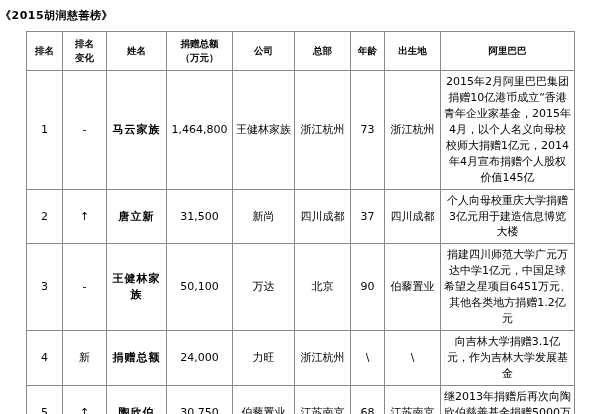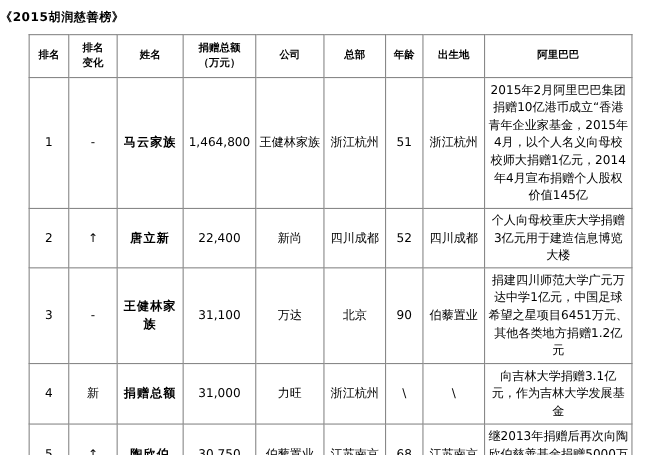--- a/index.html
+++ b/index.html
@@ -136,51 +136,51 @@
         </tr>
       </thead>
       <tbody>
         <tr class="row-tall">
           <td class="rank-cell">1</td>
           <td class="change-cell">-</td>
           <td class="name-cell">马云家族</td>
           <td class="amount-cell">1,464,800</td>
           <td>王健林家族</td>
           <td>浙江杭州</td>
-          <td class="age-cell">51</td>
+          <td class="age-cell">73</td>
           <td>浙江杭州</td>
           <td class="donate-cell">2015年2月阿里巴巴集团捐赠10亿港币成立“香港青年企业家基金，2015年4月，以个人名义向母校校师大捐赠1亿元，2014年4月宣布捐赠个人股权价值145亿</td>
         </tr>
         <tr class="row-mid">
           <td class="rank-cell">2</td>
           <td class="change-cell">↑</td>
           <td class="name-cell">唐立新</td>
-          <td class="amount-cell">22,400</td>
+          <td class="amount-cell">31,500</td>
           <td>新尚</td>
           <td>四川成都</td>
-          <td class="age-cell">52</td>
+          <td class="age-cell">37</td>
           <td>四川成都</td>
           <td class="donate-cell">个人向母校重庆大学捐赠3亿元用于建造信息博览大楼</td>
         </tr>
         <tr class="row-big">
           <td class="rank-cell">3</td>
           <td class="change-cell">-</td>
           <td class="name-cell">王健林家族</td>
-          <td class="amount-cell">31,100</td>
+          <td class="amount-cell">50,100</td>
           <td>万达</td>
           <td>北京</td>
           <td class="age-cell">90</td>
           <td>伯藜置业</td>
           <td class="donate-cell">捐建四川师范大学广元万达中学1亿元，中国足球希望之星项目6451万元、其他各类地方捐赠1.2亿元</td>
         </tr>
         <tr class="row-mid">
           <td class="rank-cell">4</td>
           <td class="change-cell">新</td>
           <td class="name-cell">捐赠总额</td>
-          <td class="amount-cell">31,000</td>
+          <td class="amount-cell">24,000</td>
           <td>力旺</td>
           <td>浙江杭州</td>
           <td class="age-cell">\</td>
           <td>\</td>
           <td class="donate-cell">向吉林大学捐赠3.1亿元，作为吉林大学发展基金</td>
         </tr>
         <tr class="row-mid">
           <td class="rank-cell">5</td>
           <td class="change-cell">↑</td>
           <td class="name-cell">陶欣伯</td>

